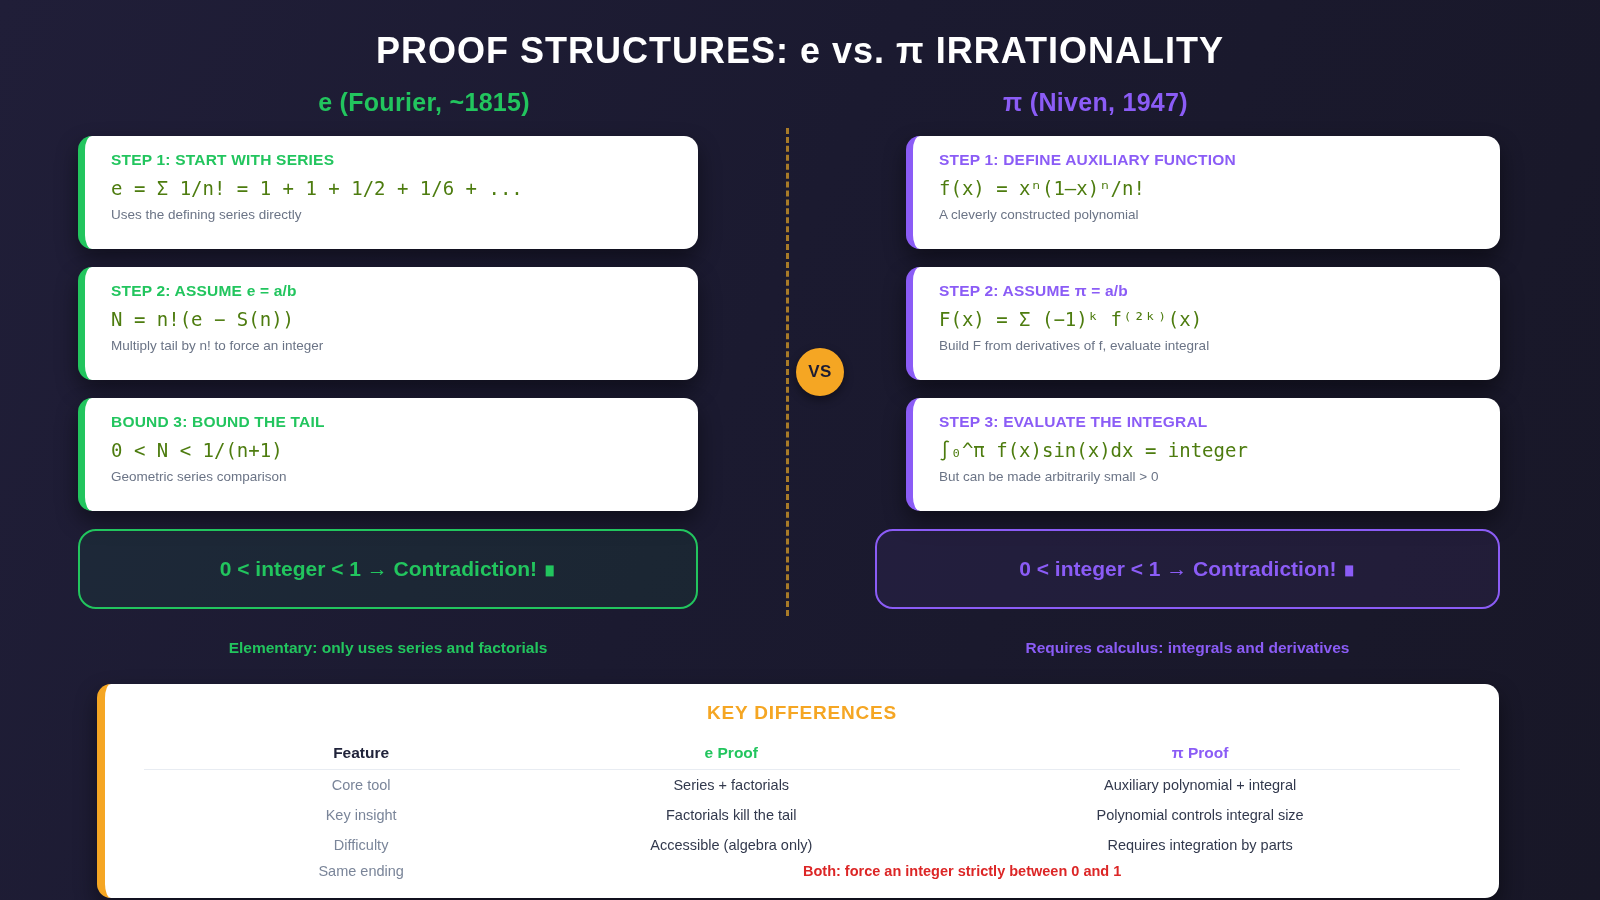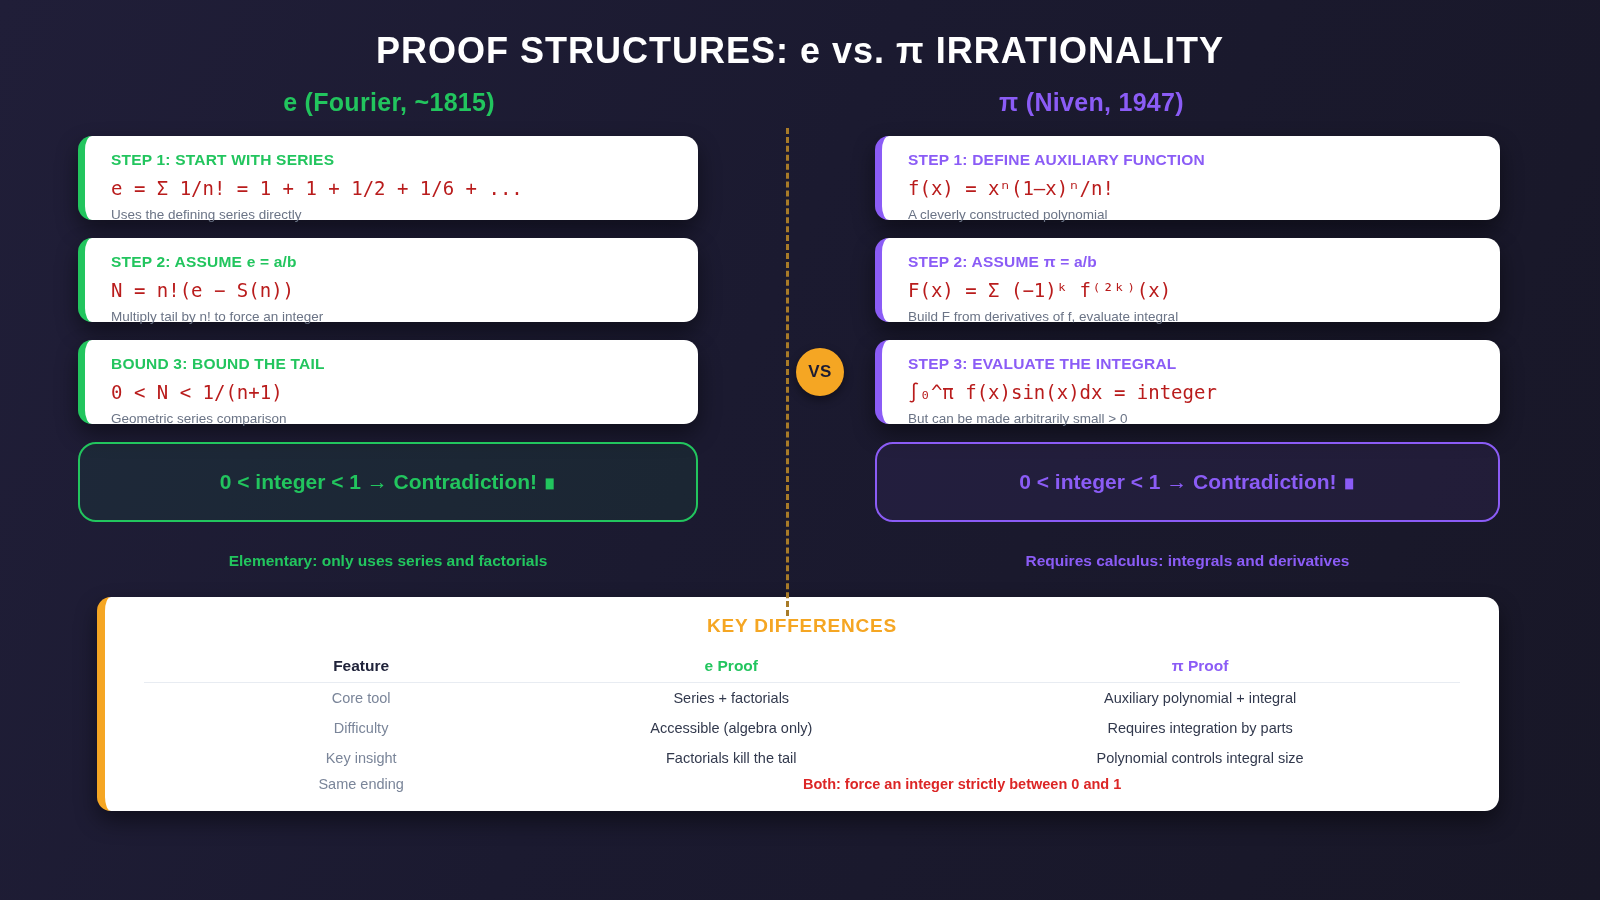--- a/index.html
+++ b/index.html
@@ -11,42 +11,42 @@
   }
   .canvas {
     position:relative; width:1600px; height:900px;
     background:linear-gradient(115deg, #201e38 0%, #1b1a30 45%, #181727 100%);
   }
   .page-title {
     padding-top:30px; text-align:center;
     color:#ffffff; font-size:36px; font-weight:800; letter-spacing:1px;
   }
   .col-headers {
-    display:grid; grid-template-columns:620px 625px; column-gap:105px;
-    padding-left:79px; margin-top:16px;
+    display:grid; grid-template-columns:620px 625px; column-gap:74px;
+    padding-left:114px; margin-top:16px;
   }
   .col-header { text-align:center; font-size:25px; font-weight:800; letter-spacing:.3px; }
   .col-header.green { color:#22c55e; }
   .col-header.purple { color:#8b5cf6; transform:translateX(-25px); }
 
   .main {
     display:grid; grid-template-columns:620px 625px; column-gap:177px;
     padding-left:78px; margin-top:19px;
   }
   .step-card {
     background:#ffffff; border-radius:14px; border-left:7px solid #22c55e;
     box-shadow:0 10px 22px rgba(0,0,0,.45);
-    padding:15px 26px 12px; height:84px; margin-bottom:18px;
+    padding:15px 26px 12px; height:113px; margin-bottom:18px;
   }
-  .purple-side .step-card { border-left-color:#8b5cf6; }
+  .purple-side .step-card { border-left-color:#8b5cf6;margin-left:31px; }
   .step-title { font-size:15.5px; font-weight:800; letter-spacing:.2px; color:#22c55e; }
   .purple-side .step-title { color:#8b5cf6; }
   .step-formula {
     font-family:"DejaVu Sans Mono","DejaVu Sans",monospace;
-    font-size:19px; color:#b91c1c; margin-top:8px; white-space:nowrap;
+    font-size:19px; color:#4d7c0f; margin-top:8px; white-space:nowrap;
   }
   .step-note { font-size:13.5px; color:#6b7486; margin-top:8px; }
 
   .conclusion {
     height:80px; border:2px solid #22c55e; border-radius:18px;
     background:rgba(34,197,94,.07);
     display:flex; align-items:center; justify-content:center;
     color:#22c55e; font-size:21px; font-weight:800;
   }
   .purple-side .conclusion {
@@ -161,28 +161,28 @@
         <div class="th-feature">Feature</div>
         <div class="th-e">e Proof</div>
         <div class="th-pi">π Proof</div>
       </div>
       <div class="trow body">
         <div class="feat">Core tool</div>
         <div>Series + factorials</div>
         <div>Auxiliary polynomial + integral</div>
       </div>
       <div class="trow body">
+        <div class="feat">Key insight</div>
+        <div>Factorials kill the tail</div>
+        <div>Polynomial controls integral size</div>
+      </div>
+      <div class="trow body">
         <div class="feat">Difficulty</div>
         <div>Accessible (algebra only)</div>
         <div>Requires integration by parts</div>
-      </div>
-      <div class="trow body">
-        <div class="feat">Key insight</div>
-        <div>Factorials kill the tail</div>
-        <div>Polynomial controls integral size</div>
       </div>
       <div class="trow footer">
         <div class="feat">Same ending</div>
         <div class="footer-val">Both: force an integer strictly between 0 and 1</div>
       </div>
     </div>
   </div>
 
 </div>
 

